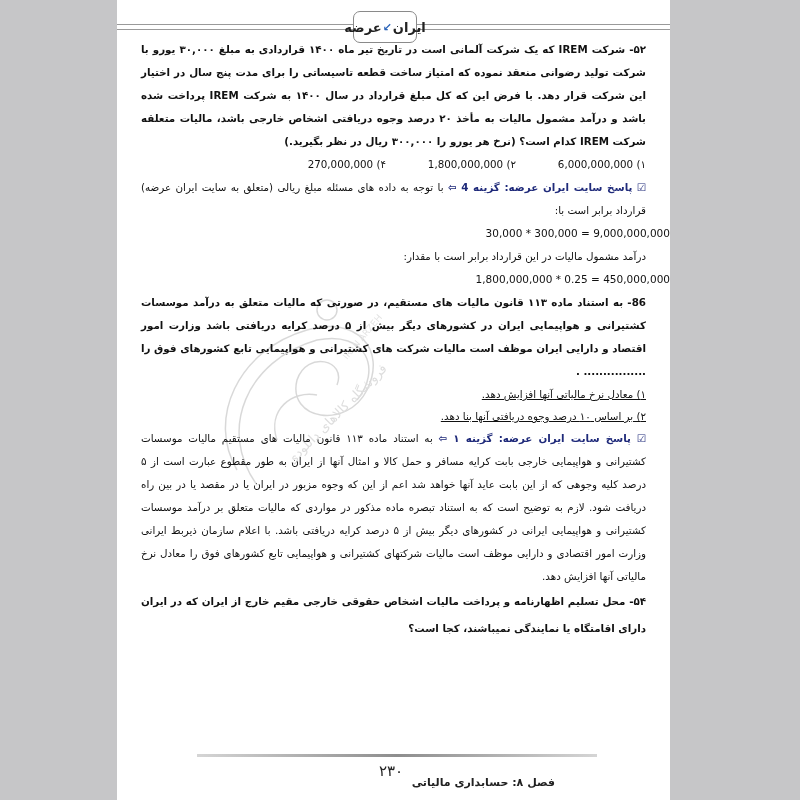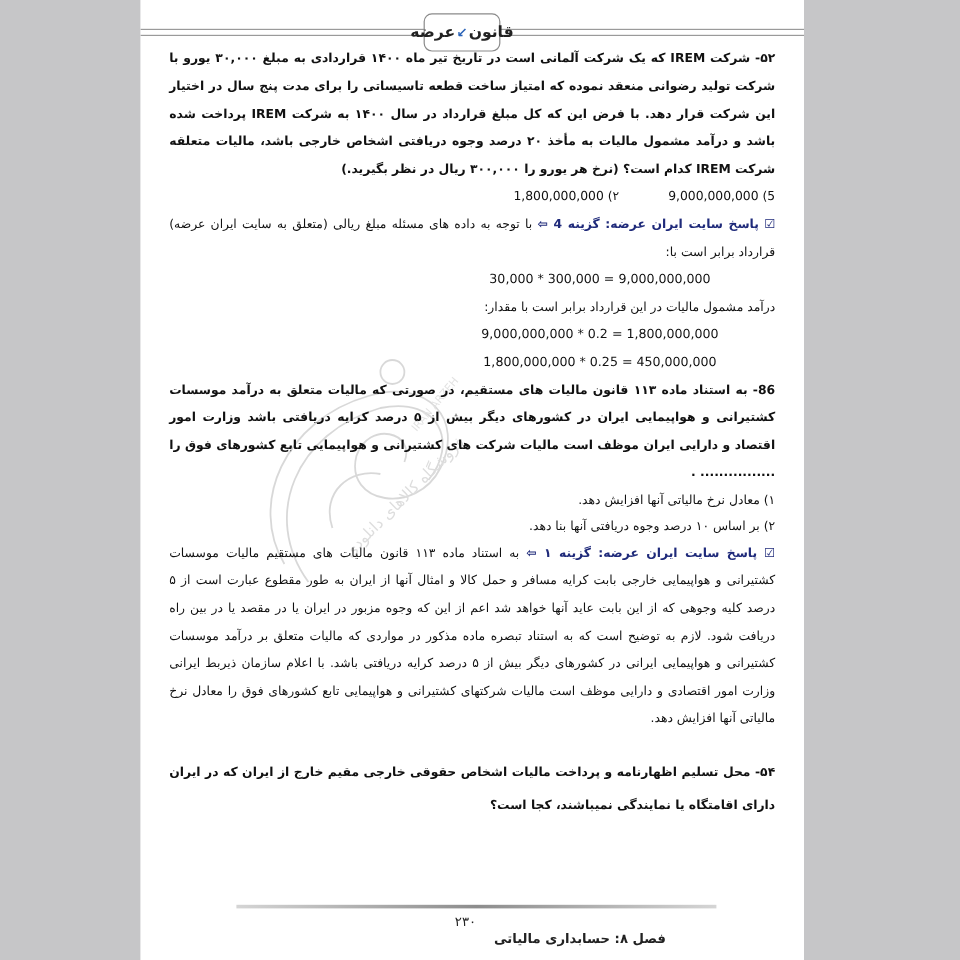--- a/index.html
+++ b/index.html
@@ -29,80 +29,80 @@
     .content {
       position: absolute; top: 38px; left: 0; width: 553px; direction: rtl;
       font-size: 10.3px; line-height: 23px; color: #111;
     }
     .content .para { padding: 0 24px 0 24px; text-align: justify; }
     .bold { font-weight: bold; }
     .options-row { display: flex; direction: rtl; padding: 0 24px; gap: 0; }
     .options-row span { width: 130px; }
     .answer-label { color: #1f2a7a; font-weight: bold; }
     .checkbox { color: #1f2a7a; }
-    .formula { direction: ltr; text-align: center; padding-left: 213px; font-size: 10.5px; }
-    .opt { padding: 0 24px; line-height: 22px; }
+    .formula { direction: ltr; text-align: right; padding-left: 213px; font-size: 10.5px; }
+    .opt { padding: 0 24px; line-height: 22px; text-decoration: underline; }
     .footer-rule {
       position: absolute; top: 754px; left: 80px; width: 400px; height: 3px;
       background: linear-gradient(to right, #d5d5d5, #8d8d8d 50%, #d5d5d5);
     }
     .page-num {
-      position: absolute; top: 762px; left: 262px; font-size: 11px; color: #222;
+      position: absolute; top: 762px; left: 262px; font-size: 15px; color: #222;
     }
     .chapter {
       position: absolute; top: 776px; right: 115px; font-size: 11px; font-weight: bold;
       color: #222; direction: rtl;
     }
   </style>
 </head>
 <body>
 
 <div class="page">
   <div class="header-rule"></div>
   <div class="logo-box">
-    <span>قانون</span>
+    <span>ایران</span>
     <span class="arrow">↙</span>
     <span>عرضه</span>
   </div>
 
   <svg class="watermark" viewBox="0 0 200 240">
     <g fill="none" stroke="#777" stroke-width="1.5">
       <path d="M40 200 C 10 150, 40 80, 110 60 C 160 45, 190 80, 170 120 C 150 160, 90 150, 100 110 C 110 80, 150 90, 140 115"></path>
       <path d="M60 215 C 20 160, 50 90, 120 70 C 170 60, 185 100, 160 130"></path>
       <path d="M80 170 C 70 140, 95 120, 120 125"></path>
       <circle cx="130" cy="40" r="10"></circle>
     </g>
     <text x="95" y="195" font-size="13" fill="#888" transform="rotate(-45 95 195)">فروشگاه کالاهای دانلودی</text>
     <text x="150" y="90" font-size="9" fill="#999" transform="rotate(-50 150 90)">IRAN ARZEH</text>
   </svg>
 
   <div class="content">
     <div class="para bold">۵۲- شرکت IREM که یک شرکت آلمانی است در تاریخ تیر ماه ۱۴۰۰ قراردادی به مبلغ ۳۰,۰۰۰ یورو با شرکت تولید رضوانی منعقد نموده که امتیاز ساخت قطعه تاسیساتی را برای مدت پنج سال در اختیار این شرکت قرار دهد. با فرض این که کل مبلغ قرارداد در سال ۱۴۰۰ به شرکت IREM پرداخت شده باشد و درآمد مشمول مالیات به مأخذ ۲۰ درصد وجوه دریافتی اشخاص خارجی باشد، مالیات متعلقه شرکت IREM کدام است؟ (نرخ هر یورو را ۳۰۰,۰۰۰ ریال در نظر بگیرید.)</div>
     <div class="options-row">
-      <span>5) 9,000,000,000</span>
+      <span>۱) 6,000,000,000</span>
       <span>۲) 1,800,000,000</span>
+      <span>۴) 270,000,000</span>
     </div>
     <div class="para">
       <span class="checkbox">☑</span>
       <span class="answer-label">پاسخ سایت ایران عرضه: گزینه 4 ⇦</span>
       <span>با توجه به داده های مسئله مبلغ ریالی (متعلق به سایت ایران عرضه) قرارداد برابر است با:</span>
     </div>
     <div class="formula">30,000 * 300,000 = 9,000,000,000</div>
     <div class="para">درآمد مشمول مالیات در این قرارداد برابر است با مقدار:</div>
-    <div class="formula">9,000,000,000 * 0.2 = 1,800,000,000</div>
     <div class="formula">1,800,000,000 * 0.25 = 450,000,000</div>
 
     <div class="para bold">86- به استناد ماده ۱۱۳ قانون مالیات های مستقیم، در صورتی که مالیات متعلق به درآمد موسسات کشتیرانی و هواپیمایی ایران در کشورهای دیگر بیش از ۵ درصد کرایه دریافتی باشد وزارت امور اقتصاد و دارایی ایران موظف است مالیات شرکت های کشتیرانی و هواپیمایی تابع کشورهای فوق را ................ .</div>
     <div class="opt">۱) معادل نرخ مالیاتی آنها افزایش دهد.</div>
     <div class="opt">۲) بر اساس ۱۰ درصد وجوه دریافتی آنها بنا دهد.</div>
     <div class="para">
       <span class="checkbox">☑</span>
       <span class="answer-label">پاسخ سایت ایران عرضه: گزینه ۱ ⇦</span>
       <span>به استناد ماده ۱۱۳ قانون مالیات های مستقیم مالیات موسسات کشتیرانی و هواپیمایی خارجی بابت کرایه مسافر و حمل کالا و امثال آنها از ایران به طور مقطوع عبارت است از ۵ درصد کلیه وجوهی که از این بابت عاید آنها خواهد شد اعم از این که وجوه مزبور در ایران یا در مقصد یا در بین راه دریافت شود. لازم به توضیح است که به استناد تبصره ماده مذکور در مواردی که مالیات متعلق بر درآمد موسسات کشتیرانی و هواپیمایی ایرانی در کشورهای دیگر بیش از ۵ درصد کرایه دریافتی باشد. با اعلام سازمان ذیربط ایرانی وزارت امور اقتصادی و دارایی موظف است مالیات شرکتهای کشتیرانی و هواپیمایی تابع کشورهای فوق را معادل نرخ مالیاتی آنها افزایش دهد.</span>
     </div>
 
-    <div class="para bold" style="line-height:27px;margin-top:20px;">۵۴- محل تسلیم اظهارنامه و پرداخت مالیات اشخاص حقوقی خارجی مقیم خارج از ایران که در ایران دارای اقامتگاه یا نمایندگی نمیباشند، کجا است؟</div>
+    <div class="para bold" style="line-height:27px;">۵۴- محل تسلیم اظهارنامه و پرداخت مالیات اشخاص حقوقی خارجی مقیم خارج از ایران که در ایران دارای اقامتگاه یا نمایندگی نمیباشند، کجا است؟</div>
   </div>
 
   <div class="footer-rule"></div>
   <div class="page-num">۲۳۰</div>
   <div class="chapter">فصل ۸: حسابداری مالیاتی</div>
 </div>
 
 </body></html>

